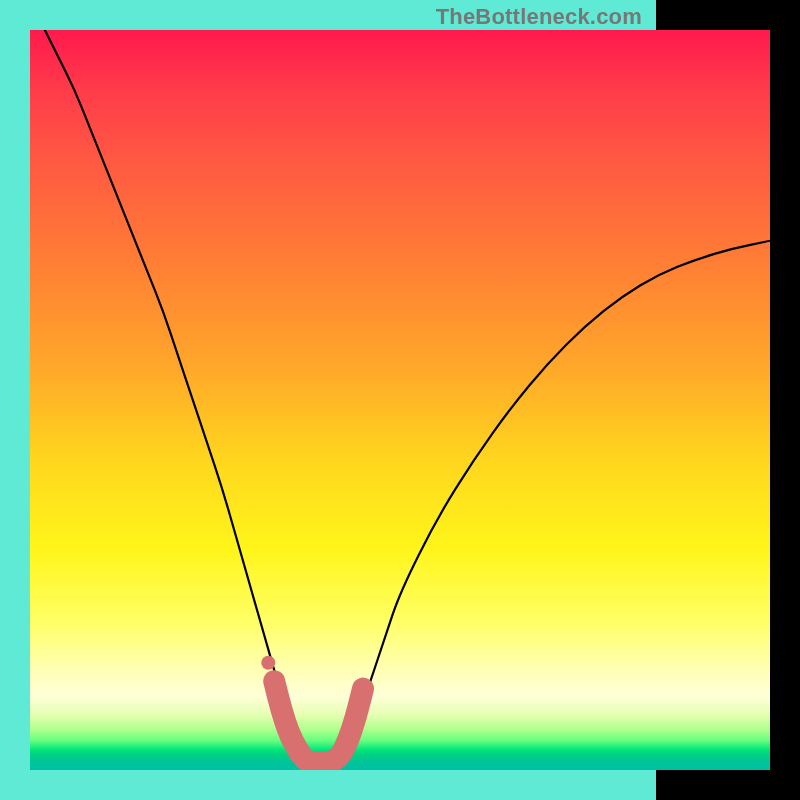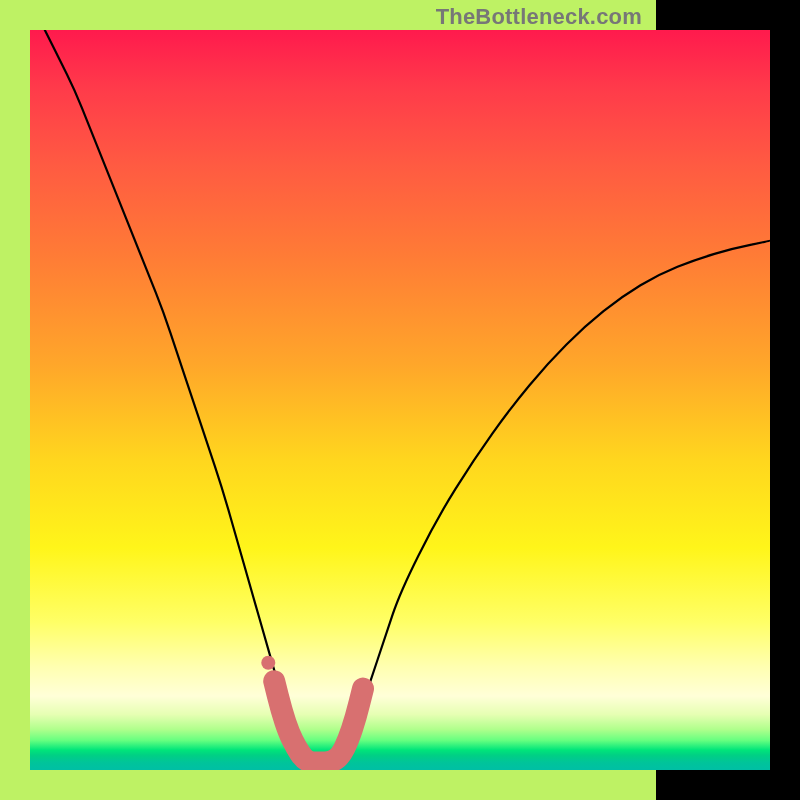--- a/index.html
+++ b/index.html
@@ -9,21 +9,21 @@
     height: 800px;
     background: #000;
     font-family: Arial, Helvetica, sans-serif;
     overflow: hidden;
   }
   .frame {
     position: absolute;
     top: 0; left: 0;
     width: 656px;
     height: 800px;
-    background: #bef264;
+    background: #5eead4;
   }
   .plot {
     position: absolute;
     top: 30px;
     left: 30px;
     width: 740px;
     height: 740px;
     overflow: hidden;
   }
   .gradient {

